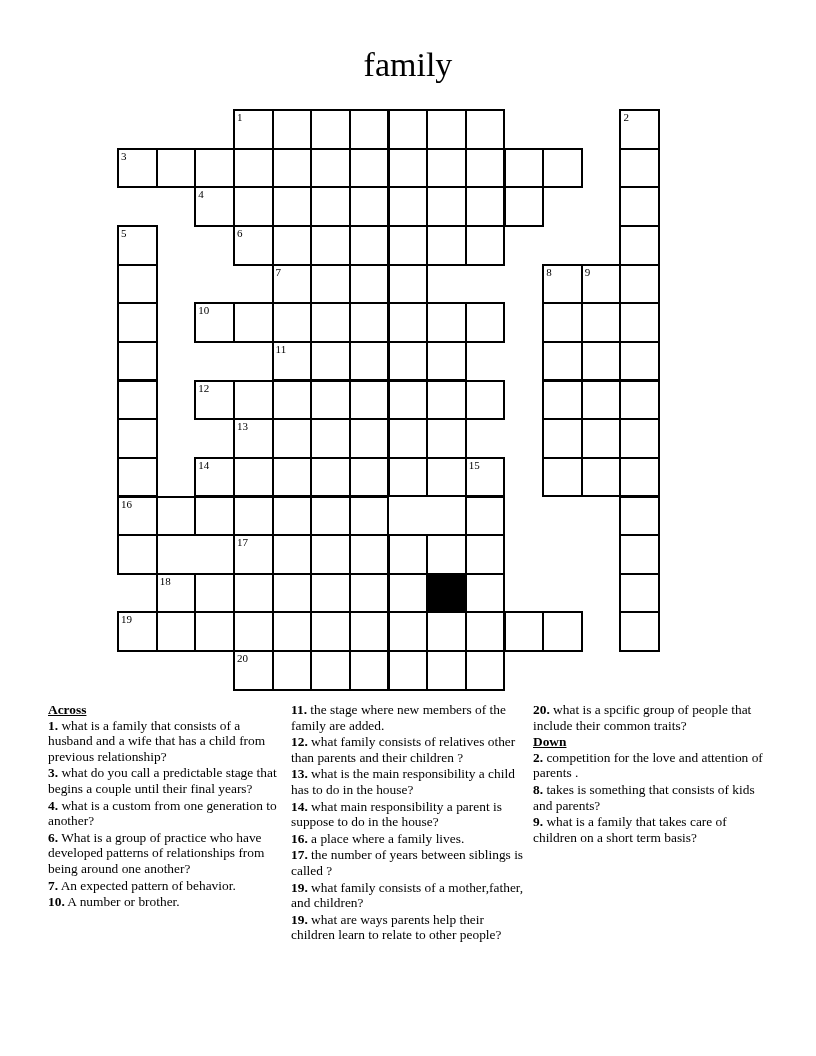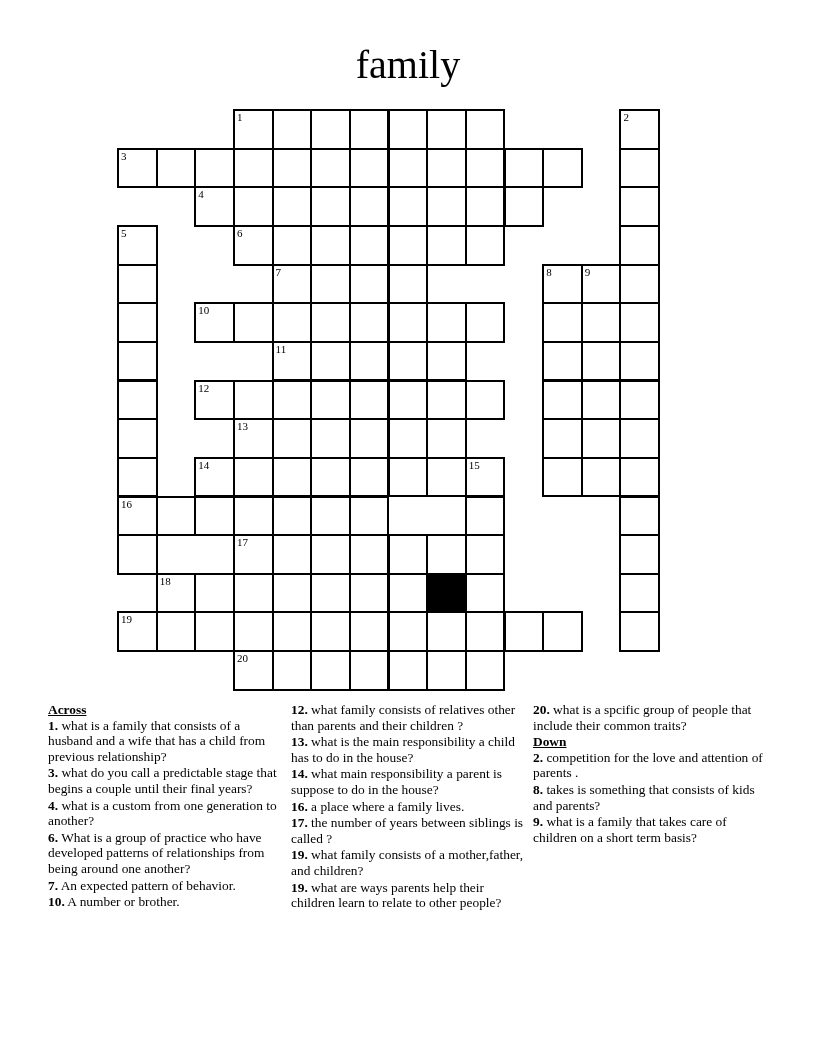--- a/index.html
+++ b/index.html
@@ -1,17 +1,17 @@
 <!DOCTYPE html>
 <html><head>
 <meta charset="utf-8">
 <style>
   html, body { margin: 0; padding: 0; background: #ffffff; }
   body { width: 816px; height: 1056px; position: relative; overflow: hidden; font-family: "Liberation Serif", serif; color: #000; }
-  .title { position: absolute; left: 0; top: 30px; width: 816px; text-align: center; font-size: 40px; line-height: 70px; font-family: "Liberation Serif", serif; }
+  .title { position: absolute; left: 0; top: 30px; width: 816px; text-align: center; font-size: 34px; line-height: 70px; font-family: "Liberation Serif", serif; }
   .grid { position: absolute; left: 118px; top: 110px; width: 544px; height: 584px; }
   .cell { position: absolute; box-sizing: border-box; width: 40.6px; height: 40.6px; border: 2px solid #000; background: #fff; }
   .cell.black { background: #000; }
   .cell .num { position: absolute; left: 2px; top: 0px; font-size: 11px; line-height: 13px; font-family: "Liberation Serif", serif; }
   .clues { position: absolute; top: 702px; font-size: 13.4px; line-height: 15.6px; font-family: "Liberation Serif", serif; }
   .col1 { left: 48px; width: 230px; }
   .col2 { left: 291px; width: 236px; }
   .col3 { left: 533px; width: 236px; }
   .clue { margin: 0 0 1px 0; }
   .clue b { font-weight: bold; }
@@ -220,20 +220,21 @@
   <div class="heading">Across</div>
   <div class="clue"><b>1.</b><span> what is a family that consists of a husband and a wife that has a child from previous relationship?</span></div>
   <div class="clue"><b>3.</b><span> what do you call a predictable stage that begins a couple until their final years?</span></div>
   <div class="clue"><b>4.</b><span> what is a custom from one generation to another?</span></div>
   <div class="clue"><b>6.</b><span> What is a group of practice who have developed patterns of relationships from being around one another?</span></div>
   <div class="clue"><b>7.</b><span> An expected pattern of behavior.</span></div>
   <div class="clue"><b>10.</b><span> A number or brother.</span></div>
 </div>
 
 <div class="clues col2">
+  <div class="clue"><b>11.</b><span> the stage where new members of the family are added.</span></div>
   <div class="clue"><b>12.</b><span> what family consists of relatives other than parents and their children ?</span></div>
   <div class="clue"><b>13.</b><span> what is the main responsibility a child has to do in the house?</span></div>
   <div class="clue"><b>14.</b><span> what main responsibility a parent is suppose to do in the house?</span></div>
   <div class="clue"><b>16.</b><span> a place where a family lives.</span></div>
   <div class="clue"><b>17.</b><span> the number of years between siblings is called ?</span></div>
   <div class="clue"><b>19.</b><span> what family consists of a mother,father, and children?</span></div>
   <div class="clue"><b>19.</b><span> what are ways parents help their children learn to relate to other people?</span></div>
 </div>
 
 <div class="clues col3">

